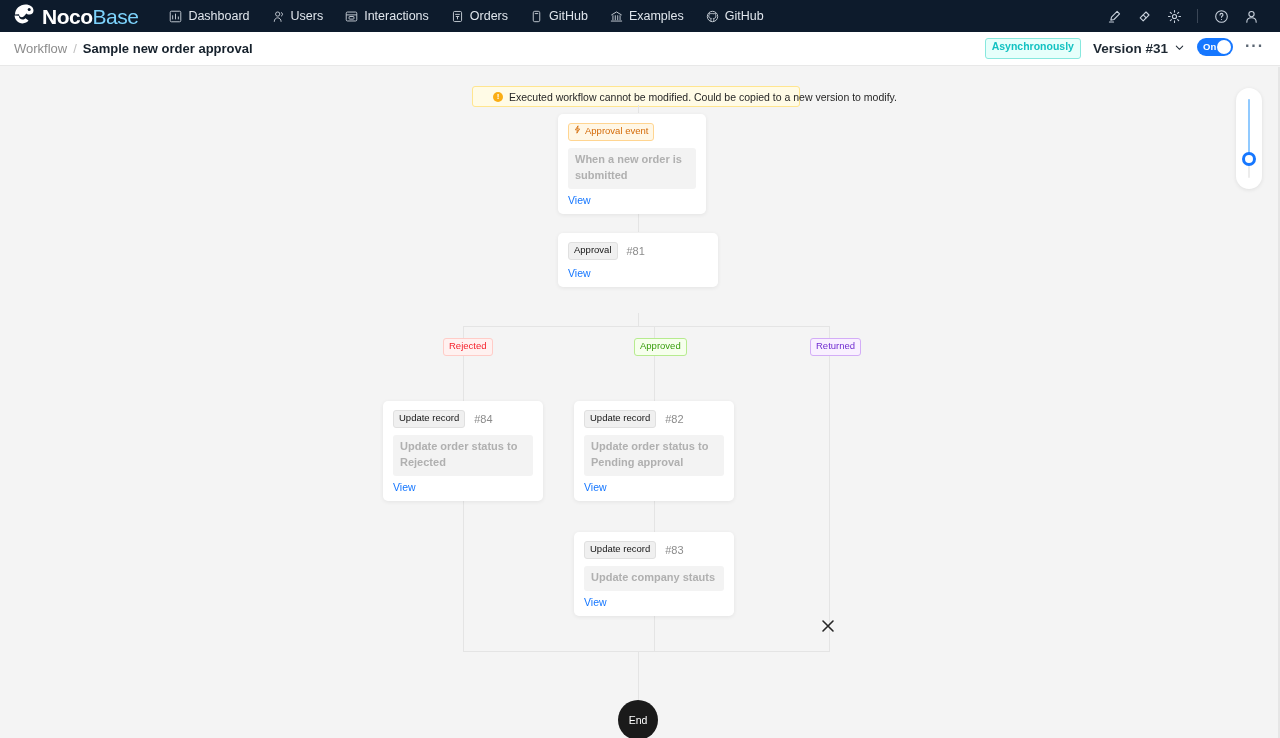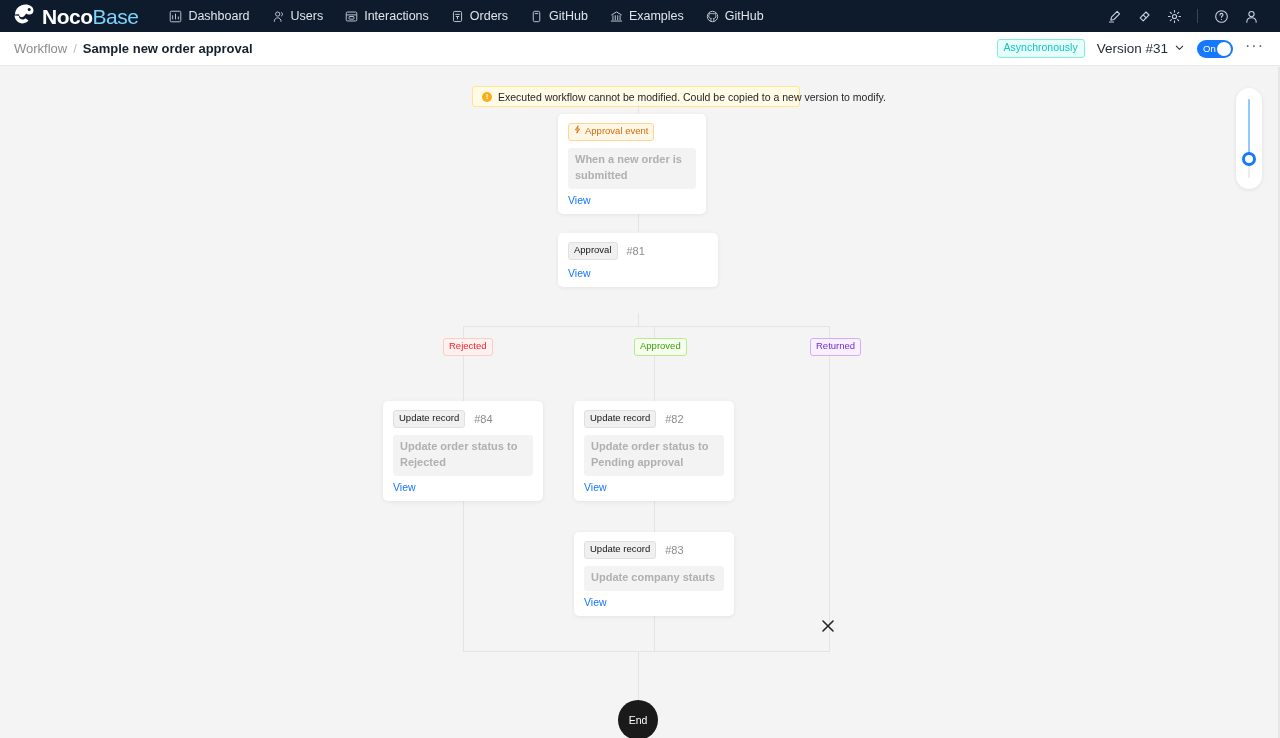--- a/index.html
+++ b/index.html
@@ -78,21 +78,21 @@
     align-items: center;
     padding: 0 16px 0 14px;
     position: relative;
     z-index: 40;
   }
   #breadcrumb { display: flex; align-items: center; gap: 6px; font-size: 13px; }
   #breadcrumb .bc-root { color: #8c8c8c; cursor: pointer; }
   #breadcrumb .bc-sep { color: #bfbfbf; }
   #breadcrumb .bc-current { color: #15202b; font-weight: bold; }
 
-  .sub-right { margin-left: auto; display: flex; align-items: center; gap: 12px; }
+  .sub-right { margin-left: auto; display: flex; gap: 12px; font-weight: bold; }
   #async-tag {
     font-size: 10.5px;
     color: #13c2c2;
     background: #e6fffb;
     border: 1px solid #87e8de;
     border-radius: 3px;
     padding: 1px 6px 2px;
     line-height: 1.3;
     cursor: default;
   }
@@ -128,21 +128,21 @@
 
   
   #alert-banner {
     position: absolute;
     left: 472px; top: 19px;
     width: 328px; height: 21px;
     background: #fffbe6;
     border: 1px solid #ffe58f;
     border-radius: 3px;
     display: flex; align-items: center; gap: 6px;
-    padding: 0 9px;
+    padding: 0 20px;
     font-size: 10.5px;
     color: #262626;
     white-space: nowrap;
   }
   #alert-banner .warn-dot {
     width: 10px; height: 10px; border-radius: 50%;
     background: #faad14; flex: none;
     position: relative;
   }
   #alert-banner .warn-dot::after {

